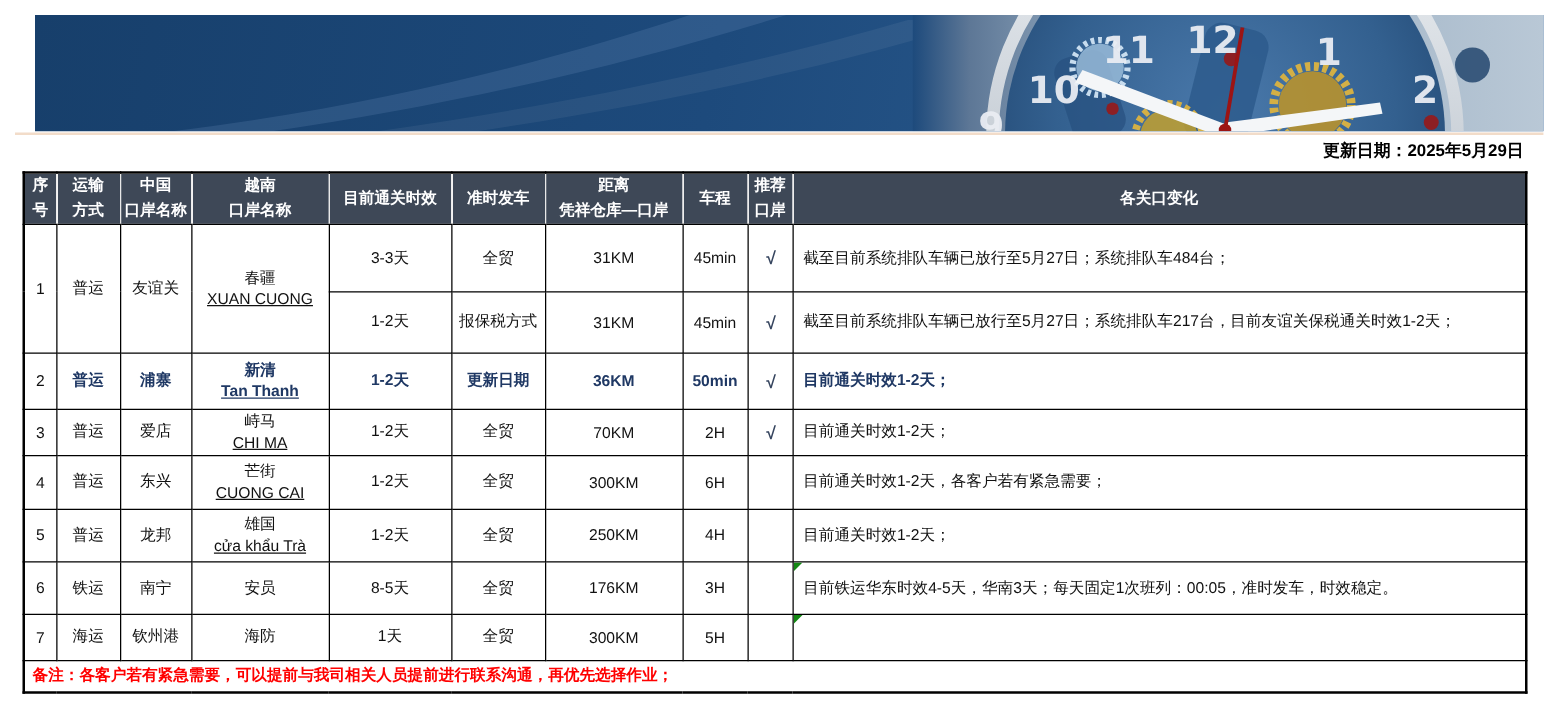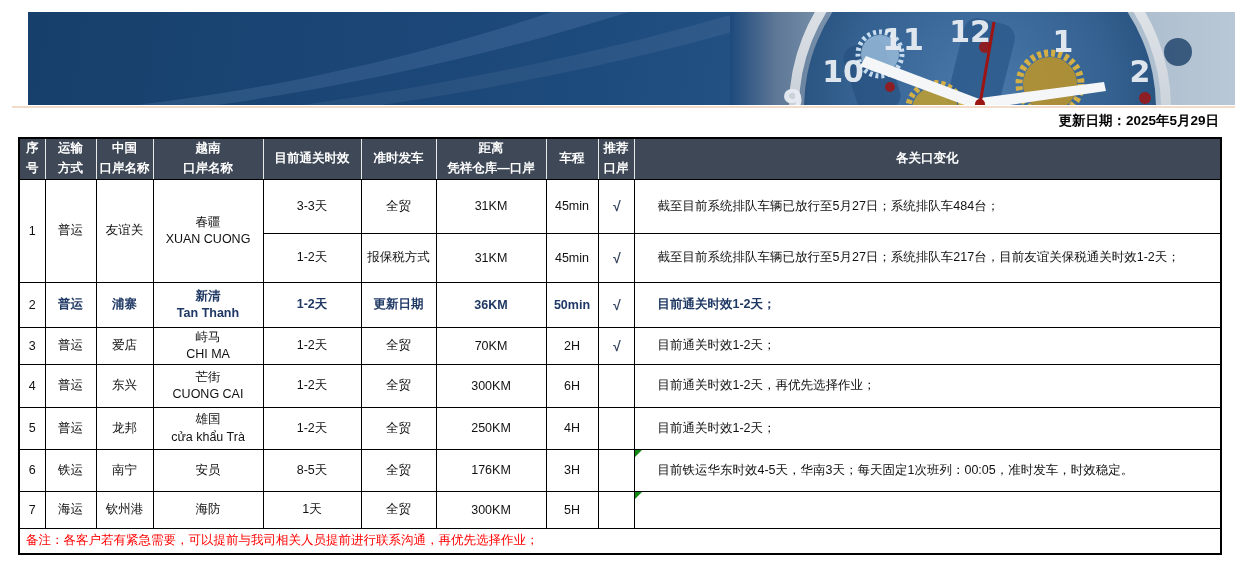--- a/index.html
+++ b/index.html
@@ -20,26 +20,26 @@
   
   #update-date{position:absolute;top:112px;right:16px;font-size:13.5px;font-weight:bold;color:#000;}
 
   
   table{position:absolute;left:18px;top:137px;width:1202px;border-collapse:collapse;
         table-layout:fixed;border:2px solid #000;}
   td,th{border:1px solid #000;font-size:12.5px;color:#111;text-align:center;
         vertical-align:middle;padding:0 2px;overflow:hidden;}
   th{background:#3E4857;color:#fff;font-weight:bold;border:1px solid #e8e8e8;
      border-bottom:1px solid #000;white-space:pre-line;line-height:1.55;}
-  td.remark{text-align:left;padding:0 23px;position:relative;}
-  td .vn2{line-height:1.3;}
+  td.remark{text-align:left;padding:0 8px;position:relative;}
+  td .vn2{line-height:1.3;text-decoration:underline;}
   td .vn1{line-height:1.4;}
   .chk{font-style:italic;font-weight:bold;color:#36455f;font-size:14px;}
   .hl{color:#1F3864;font-weight:bold;}
-  tr.note-row td{color:#FF0000;font-weight:normal;text-align:left;padding:0 6px;}
+  tr.note-row td{color:#FF0000;font-weight:bold;text-align:left;padding:0 6px;}
   
   .tri{position:absolute;width:0;height:0;border-top:7px solid #128712;}
   .tri-l{top:0;left:0;border-right:7px solid transparent;}
 </style>
 </head>
 <body>
 
 <div id="page">
 
   <div id="banner">
@@ -197,21 +197,21 @@
       <td>东兴</td>
       <td>
         <div class="vn1">芒街</div>
         <div class="vn2">CUONG CAI</div>
       </td>
       <td>1-2天</td>
       <td>全贸</td>
       <td>300KM</td>
       <td>6H</td>
       <td class="chk"></td>
-      <td class="remark"><span>目前通关时效1-2天，再优先选择作业；</span></td>
+      <td class="remark"><span>目前通关时效1-2天，各客户若有紧急需要；</span></td>
     </tr>
 
     <tr style="height:42px">
       <td>5</td>
       <td>普运</td>
       <td>龙邦</td>
       <td>
         <div class="vn1">雄国</div>
         <div class="vn2">cửa khẩu Trà</div>
       </td>

